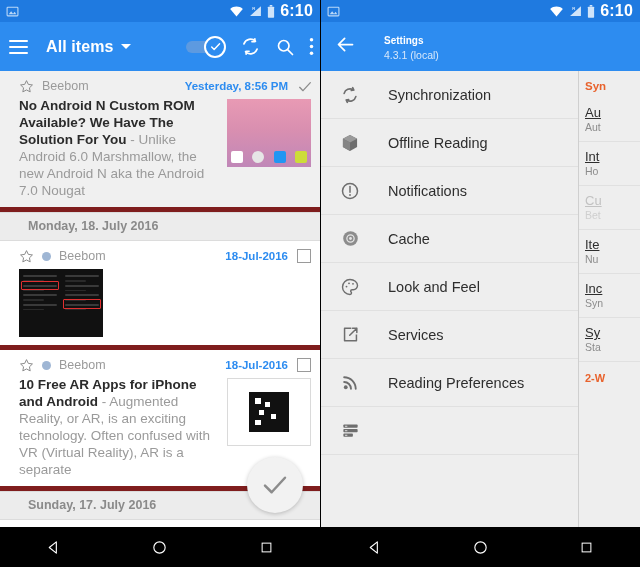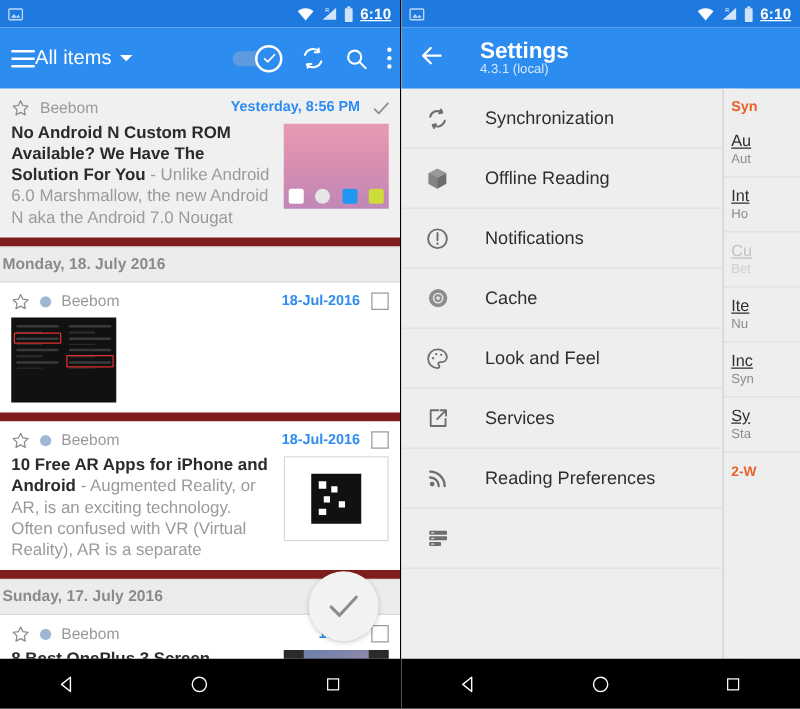--- a/index.html
+++ b/index.html
@@ -13,52 +13,52 @@
   .phone { width: 320px; height: 567px; position: relative; background: #fff; overflow: hidden; }
   .phone.right { border-left: 1px solid #000; }
 
   
   .statusbar {
     height: 22px; background: #1f7ae0; position: relative;
     display: flex; align-items: center; padding: 0 6px;
   }
   .sb-left { display: flex; align-items: center; gap: 4px; }
   .sb-right { position: absolute; right: 7px; top: 0; height: 22px; display: flex; align-items: center; gap: 5px; }
-  .sb-time { color: #fff; font-size: 12px; font-weight: bold; letter-spacing: .2px; text-decoration: underline; }
+  .sb-time { color: #fff; font-size: 16px; font-weight: bold; letter-spacing: .2px; }
   .sb-ico { display: block; }
 
   
   .toolbar {
     height: 49px; background: #2d8cf0; display: flex; align-items: center;
     padding: 0 9px; position: relative;
   }
   .tb-title {
-    color: #fff; font-size: 16px; font-weight: normal; 
+    color: #fff; font-size: 16px; font-weight: bold; margin-left: 18px;
     letter-spacing: .1px;
   }
   .hamburger { width: 19px; height: 14px; display: flex; flex-direction: column; justify-content: space-between; cursor: pointer; }
   .hamburger i { display: block; height: 2px; background: #fff; border-radius: 1px; }
   .caret-dn { width: 0; height: 0; border-left: 5px solid transparent; border-right: 5px solid transparent; border-top: 5px solid #fff; margin-left: 7px; }
   .tb-actions { position: absolute; right: 6px; top: 0; height: 49px; display: flex; align-items: center; gap: 14px; }
   .tb-btn { cursor: pointer; display: flex; align-items: center; justify-content: center; }
 
   .toggle-wrap { position: relative; width: 40px; height: 22px; display: flex; align-items: center; cursor: pointer; }
   .toggle-track { position: absolute; left: 0; top: 5px; width: 28px; height: 12px; border-radius: 6px; background: #5d9ae0; }
   .toggle-knob {
     position: absolute; right: 0; top: 0; width: 22px; height: 22px; border-radius: 50%;
     background: #2d8cf0; border: 2px solid #fff; display: flex; align-items: center; justify-content: center;
   }
 
   
   .list { position: absolute; top: 71px; left: 0; right: 0; bottom: 40px; overflow: hidden; background: #fff; }
   .daysep {
     background: #ececec; color: #8a8a8a; font-size: 12.5px; font-weight: bold;
-    padding: 6px 10px 7px 2px; border-bottom: 1px solid #dcdcdc; border-top: 1px solid #dcdcdc;
-  }
-  .item { padding: 6px 9px 8px 9px; border-bottom: 7px solid #7f1d1d; position: relative; cursor: pointer; }
+    padding: 6px 10px 7px 28px; border-bottom: 1px solid #dcdcdc; border-top: 1px solid #dcdcdc;
+  }
+  .item { padding: 6px 9px 8px 19px; border-bottom: 5px solid #7f1d1d; position: relative; cursor: pointer; }
   .item.read { background: #f0f0f0; }
   .item-top { display: flex; align-items: center; height: 18px; }
   .star { width: 15px; height: 15px; flex: 0 0 15px; }
   .dot { width: 9px; height: 9px; border-radius: 50%; background: #9fb6d4; margin-left: 8px; flex: 0 0 9px; }
   .feedname { color: #9a9a9a; font-size: 12.5px; margin-left: 8px; }
   .itdate { margin-left: auto; color: #2d8cf0; font-size: 11.5px; font-weight: bold; }
   .item.read .itdate { color: #2d8cf0; }
   .chk { width: 14px; height: 14px; border: 1.6px solid #9a9a9a; margin-left: 9px; flex: 0 0 14px; }
   .chk.done { border: none; margin-left: 9px; }
   .item-body { display: flex; margin-top: 2px; }
@@ -84,21 +84,21 @@
 
   
   .fab-check {
     position: absolute; left: 247px; top: 457px; width: 56px; height: 56px; border-radius: 50%;
     background: #f2f2f2; box-shadow: 0 1px 4px rgba(0,0,0,.22);
     display: flex; align-items: center; justify-content: center; z-index: 5; cursor: pointer;
   }
 
   
   .set-toolbar { height: 49px; background: #2d8cf0; display: flex; align-items: center; padding: 0 14px; }
-  .set-title { color: #fff; font-size: 18px; font-weight: bold; line-height: 17px; }
+  .set-title { color: #fff; font-size: 10px; font-weight: bold; line-height: 17px; }
   .set-sub { color: #d7e8fb; font-size: 10.5px; line-height: 13px; }
   .set-titlewrap { margin-left: 28px; }
   .set-list { position: absolute; top: 71px; left: 0; right: 46px; bottom: 40px; background: #eeeeee; overflow: hidden; }
   .set-row { height: 48px; display: flex; align-items: center; padding: 0 16px; border-bottom: 1px solid #e0e0e0; cursor: pointer; }
   .set-ico { width: 26px; flex: 0 0 26px; display: flex; align-items: center; justify-content: center; }
   .set-lbl { font-size: 14.5px; color: #2e2e2e; margin-left: 25px; }
 
   
   .peek { position: absolute; top: 71px; right: 0; width: 62px; bottom: 40px; background: #eeeeee; border-left: 1px solid #cfcfcf; overflow: hidden; }
   .peek-head { color: #e8622c; font-size: 11.5px; font-weight: bold; padding: 9px 0 6px 6px; }

